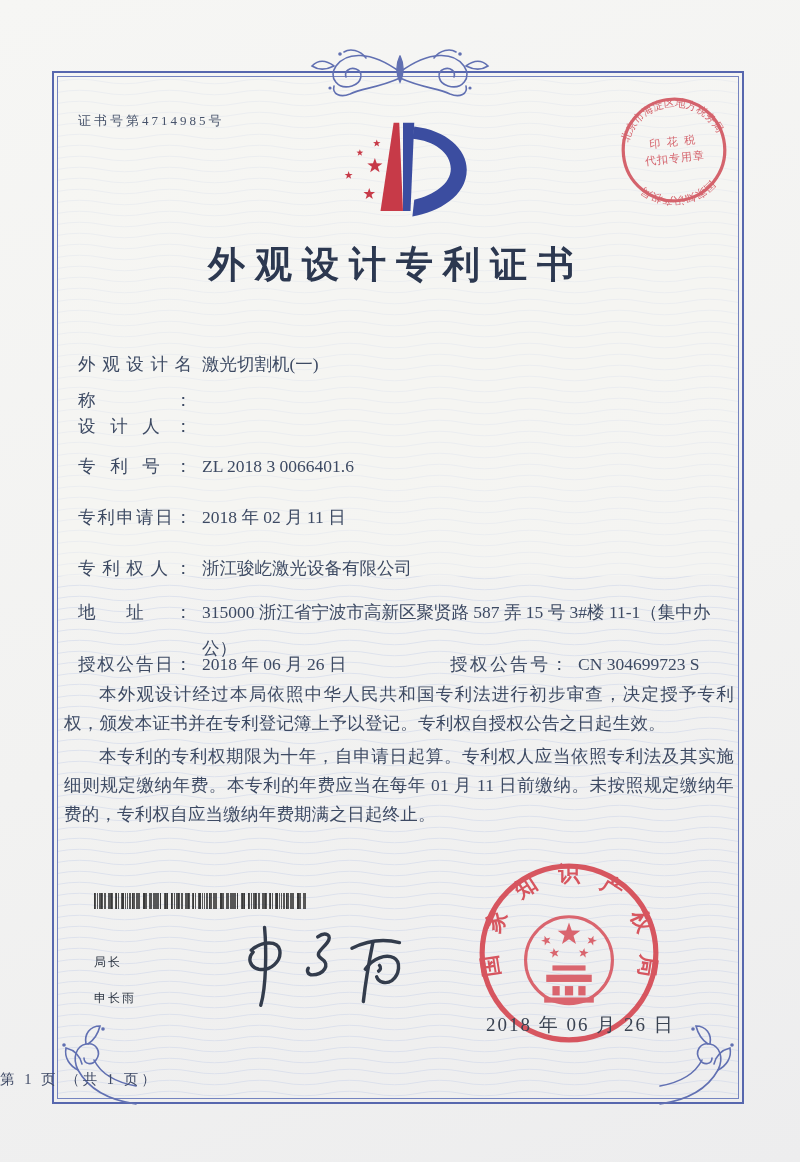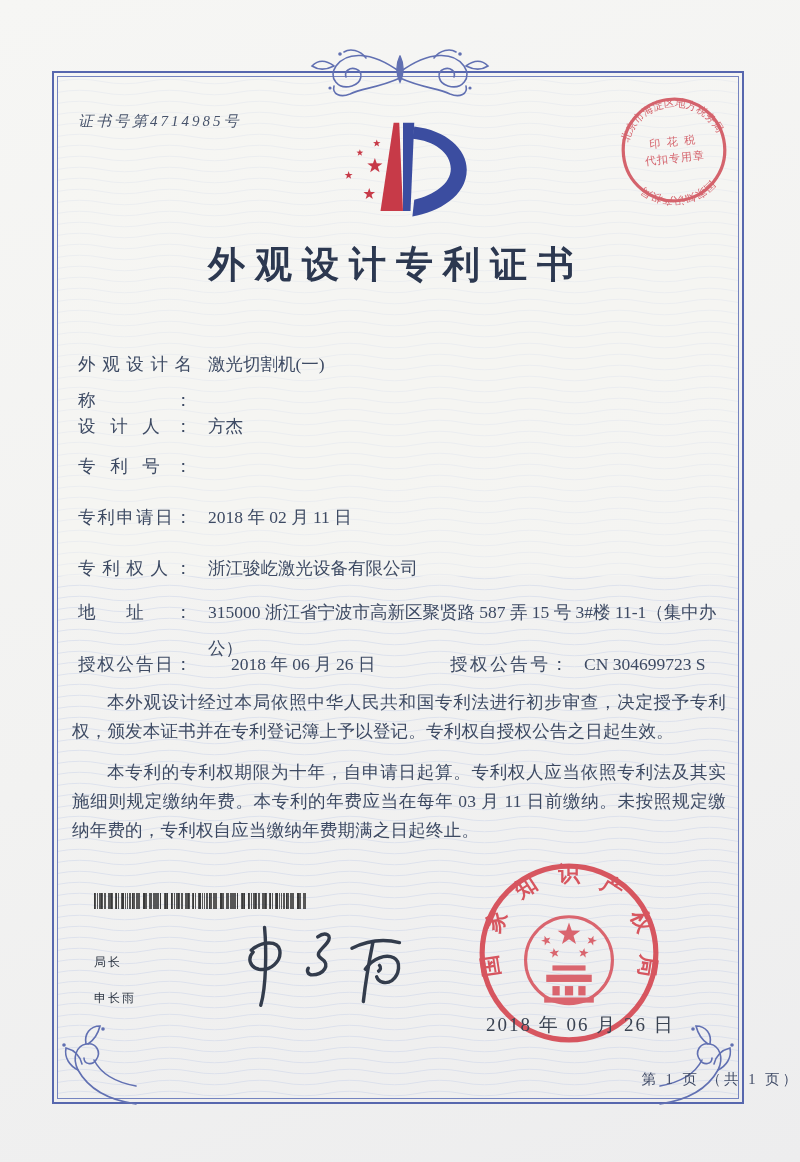--- a/index.html
+++ b/index.html
@@ -18,61 +18,61 @@
     border:2.5px solid #5767ae;box-sizing:border-box;
   }
   .frame-inner{
     position:absolute;left:57px;top:76px;width:682px;height:1023px;
     border:1px solid #7584c0;box-sizing:border-box;
   }
   .waves{position:absolute;left:57px;top:76px;z-index:0;}
   .content{position:absolute;left:0;top:0;width:800px;height:1162px;z-index:2;}
   .cert-no{
     position:absolute;left:78px;top:112px;
-    font-size:15px;letter-spacing:3px;color:#47536b;font-style:italic;
+    font-size:13px;letter-spacing:3px;color:#47536b;
   }
   .logo{position:absolute;left:328px;top:114px;}
   .tax-stamp{position:absolute;left:614px;top:90px;transform:rotate(-6deg);opacity:.85;}
   .title{
     position:absolute;left:0;top:240px;width:792px;text-align:center;
     font-size:37px;font-weight:bold;letter-spacing:10px;color:#2c3850;
   }
   .row{position:absolute;left:78px;width:660px;display:flex;font-size:17.5px;color:#3d4a63;line-height:36px;}
   .row .lbl{
     width:114px;flex:0 0 114px;text-align:justify;text-align-last:justify;
   }
-  .row .val{flex:1;margin-left:16px;}
-  .grant-pair{display:flex;width:372px;flex:0 0 372px;gap:23px;}
+  .row .val{flex:1;margin-left:10px;}
+  .grant-pair{display:flex;width:372px;flex:0 0 372px;}
   .grant-pair2{display:flex;flex:1;}
   .grant-pair2 .lbl2{width:118px;flex:0 0 118px;text-align:justify;text-align-last:justify;}
   .paras{
     position:absolute;left:60px;top:676px;width:678px;
     font-size:17.5px;line-height:29px;color:#3d4a63;text-align:justify;letter-spacing:.2px;
   }
-  .paras p{margin:12px;text-indent:2em;}
+  .paras p{margin:4px;text-indent:2em;}
   .barcode{
     position:absolute;left:94px;top:893px;width:212px;height:16px;opacity:.78;
     background:
       repeating-linear-gradient(90deg,#2d2d2d 0 2px,transparent 2px 3px,#2d2d2d 3px 4px,transparent 4px 7px),
       repeating-linear-gradient(90deg,#2d2d2d 0 1px,transparent 1px 5px,#2d2d2d 5px 8px,transparent 8px 11px);
     background-blend-mode:multiply;
   }
   .signer{
     position:absolute;left:94px;top:944px;
     font-family:"Liberation Sans", sans-serif;
     font-size:12px;line-height:36px;color:#2c3542;letter-spacing:2px;
   }
   .signature{position:absolute;left:220px;top:916px;}
   .office-seal{position:absolute;left:478px;top:862px;opacity:.88;}
   .issue-date{
     position:absolute;left:486px;top:1012px;z-index:3;
     font-size:19px;letter-spacing:2px;color:#3a4352;
   }
   .footer{
-    position:absolute;left:0;top:1070px;width:800px;text-align:right;
+    position:absolute;left:0;top:1070px;width:800px;text-align:left;
     font-size:14.5px;letter-spacing:3px;color:#3f4a66;
   }
   .ornament{position:absolute;z-index:2;}
   svg text{font-family:"Liberation Serif", serif;}
 </style>
 </head>
 <body>
 
 <svg width="0" height="0" style="position:absolute" aria-hidden="true">
   <defs>
@@ -165,24 +165,24 @@
     </svg>
 
     <div class="title">外观设计专利证书</div>
 
     <div class="row" style="top:346px">
       <span class="lbl">外观设计名称：</span>
       <span class="val">激光切割机(一)</span>
     </div>
     <div class="row" style="top:408px">
       <span class="lbl">设计人：</span>
-      <span class="val">方杰</span>
     </div>
     <div class="row" style="top:448px">
       <span class="lbl">专利号：</span>
+      <span class="val">ZL 2018 3 0066401.6</span>
     </div>
     <div class="row" style="top:499px">
       <span class="lbl">专利申请日：</span>
       <span class="val">2018 年 02 月 11 日</span>
     </div>
     <div class="row" style="top:550px">
       <span class="lbl">专利权人：</span>
       <span class="val">浙江骏屹激光设备有限公司</span>
     </div>
     <div class="row" style="top:594px">
@@ -195,21 +195,21 @@
         <span class="val">2018 年 06 月 26 日</span>
       </span>
       <span class="grant-pair2">
         <span class="lbl2">授权公告号：</span>
         <span class="val">CN 304699723 S</span>
       </span>
     </div>
 
     <div class="paras">
       <p>本外观设计经过本局依照中华人民共和国专利法进行初步审查，决定授予专利权，颁发本证书并在专利登记簿上予以登记。专利权自授权公告之日起生效。</p>
-      <p>本专利的专利权期限为十年，自申请日起算。专利权人应当依照专利法及其实施细则规定缴纳年费。本专利的年费应当在每年 03 月 11 日前缴纳。未按照规定缴纳年费的，专利权自应当缴纳年费期满之日起终止。</p>
+      <p>本专利的专利权期限为十年，自申请日起算。专利权人应当依照专利法及其实施细则规定缴纳年费。本专利的年费应当在每年 01 月 11 日前缴纳。未按照规定缴纳年费的，专利权自应当缴纳年费期满之日起终止。</p>
     </div>
 
     <div class="barcode"></div>
 
     <div class="signer">
       <div>局长</div>
       <div>申长雨</div>
     </div>
 
     <svg class="signature" width="205" height="95" viewBox="0 0 210 100">

